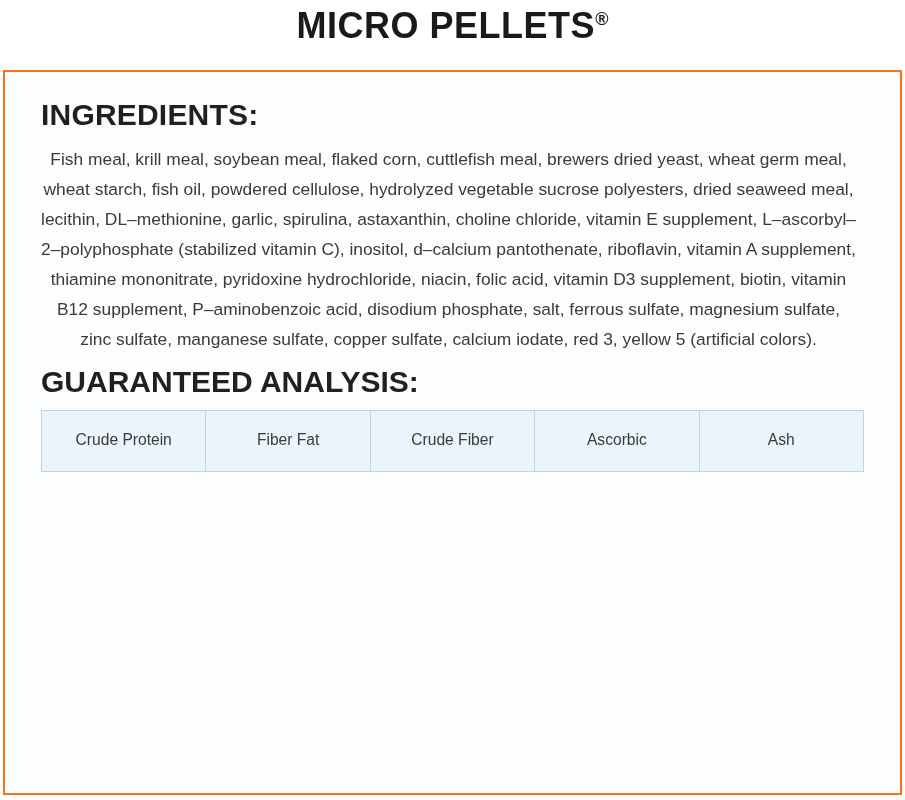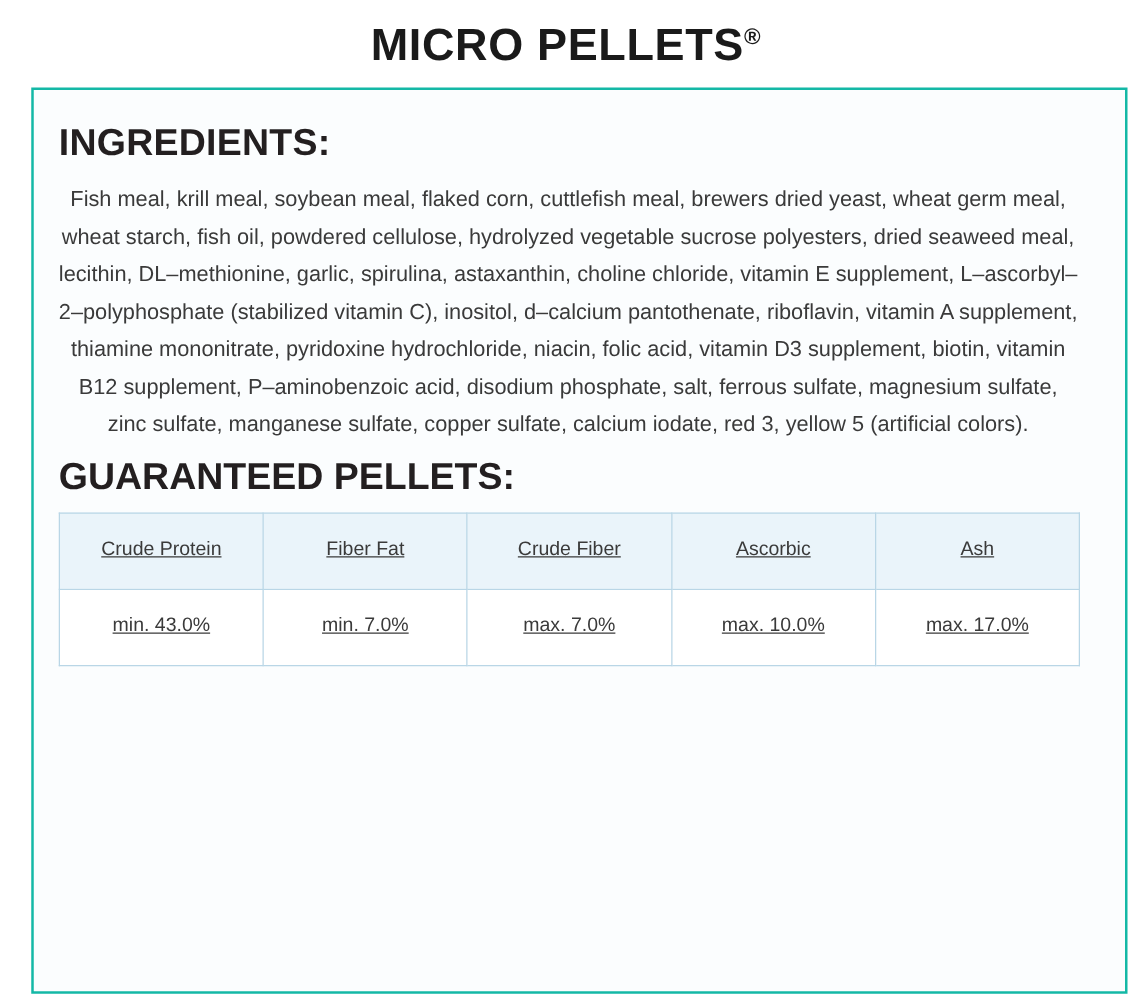--- a/index.html
+++ b/index.html
@@ -19,41 +19,40 @@
     width: 905px;
     height: 800px;
     box-sizing: border-box;
   }
   .product-title {
     text-align: center;
     font-size: 36px;
     font-weight: bold;
     letter-spacing: 0.5px;
     color: #1a1a1a;
-    padding-top: 16px;
+    padding-top: 6px;
     padding-bottom: 12px;
     line-height: 1.1;
   }
   .product-title .reg {
     font-size: 18px;
     vertical-align: super;
     font-weight: bold;
     letter-spacing: 0;
   }
   .panel {
     position: absolute;
     left: 3px;
     top: 70px;
     right: 3px;
     bottom: 5px;
-    border: 2px solid #14b8a6;
+    border: 2px solid #f97316;
     background: #fbfdfe;
     box-sizing: border-box;
-    padding: 20px 36px 10px 20px;
-    margin-left: 22px;
+    padding: 20px 36px 10px 36px;
   }
   .section-heading {
     font-size: 30px;
     font-weight: bold;
     color: #231f20;
     letter-spacing: 0.2px;
     margin: 6px 0 14px 0;
     line-height: 1.1;
   }
   .ingredients-body {
@@ -77,21 +76,20 @@
     table-layout: fixed;
     font-size: 15.6px;
     color: #3a3a3a;
   }
   table.ga-table td {
     border: 1px solid #b9d6e6;
     text-align: center;
     padding: 16px 4px;
     height: 28px;
     line-height: 1.2;
-    text-decoration: underline;
   }
   tr.header-row td {
     background: #eaf4fa;
   }
   tr.value-row td {
     background: #ffffff;
   }
 </style>
 </head>
 <body>
@@ -101,35 +99,28 @@
   <div class="product-title">
     <span>MICRO PELLETS</span><span class="reg">®</span>
   </div>
 
   <div class="panel">
 
     <div class="section-heading">INGREDIENTS:</div>
 
     <div class="ingredients-body">Fish meal, krill meal, soybean meal, flaked corn, cuttlefish meal, brewers dried yeast, wheat germ meal, wheat starch, fish oil, powdered cellulose, hydrolyzed vegetable sucrose polyesters, dried seaweed meal, lecithin, DL–methionine, garlic, spirulina, astaxanthin, choline chloride, vitamin E supplement, L–ascorbyl–2–polyphosphate (stabilized vitamin C), inositol, d–calcium pantothenate, riboflavin, vitamin A supplement, thiamine mononitrate, pyridoxine hydrochloride, niacin, folic acid, vitamin D3 supplement, biotin, vitamin B12 supplement, P–aminobenzoic acid, disodium phosphate, salt, ferrous sulfate, magnesium sulfate, zinc sulfate, manganese sulfate, copper sulfate, calcium iodate, red 3, yellow 5 (artificial colors).</div>
 
-    <div class="ga-heading">GUARANTEED PELLETS:</div>
+    <div class="ga-heading">GUARANTEED ANALYSIS:</div>
 
     <table class="ga-table">
       <tbody>
         <tr class="header-row">
           <td>Crude Protein</td>
           <td>Fiber Fat</td>
           <td>Crude Fiber</td>
           <td>Ascorbic</td>
           <td>Ash</td>
         </tr>
-        <tr class="value-row">
-          <td>min. 43.0%</td>
-          <td>min. 7.0%</td>
-          <td>max. 7.0%</td>
-          <td>max. 10.0%</td>
-          <td>max. 17.0%</td>
-        </tr>
       </tbody>
     </table>
 
   </div>
 </div>
 
 </body></html>

